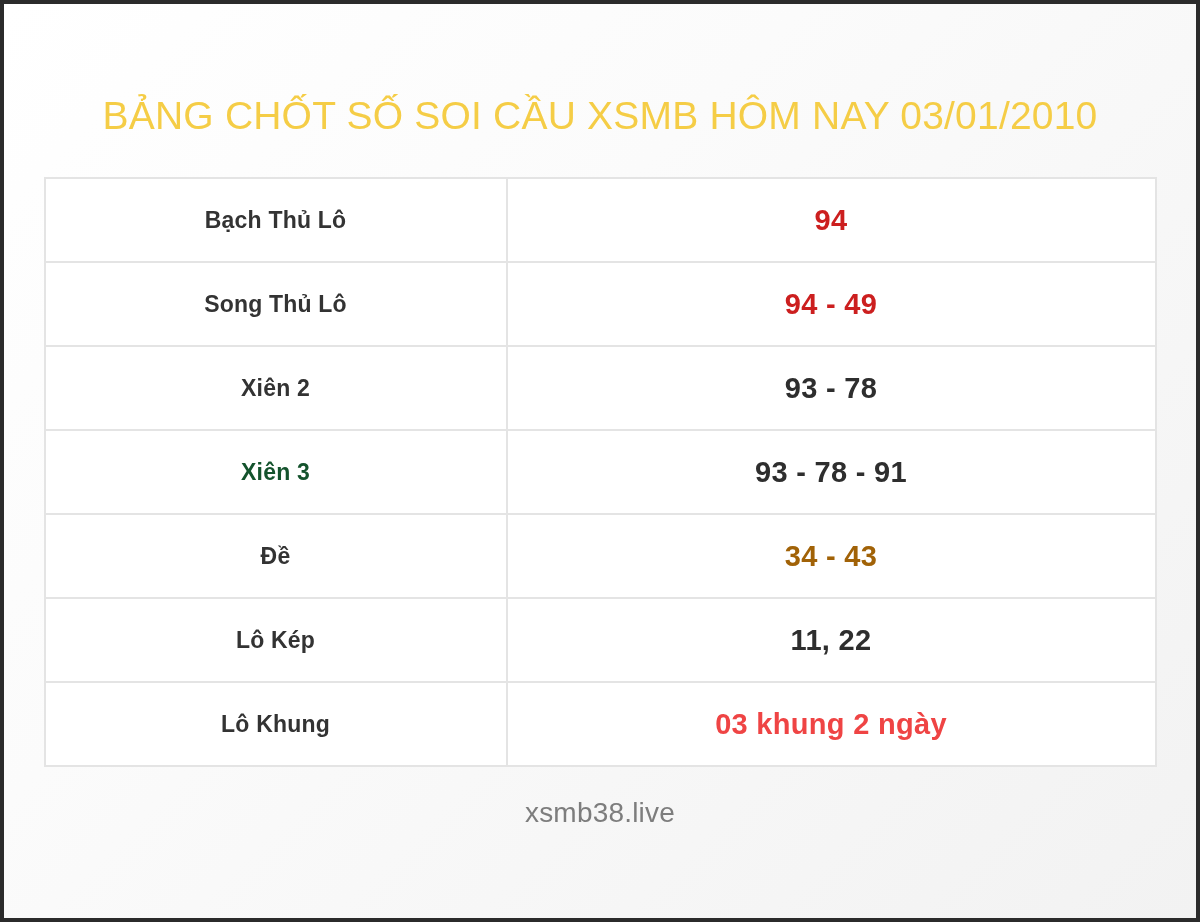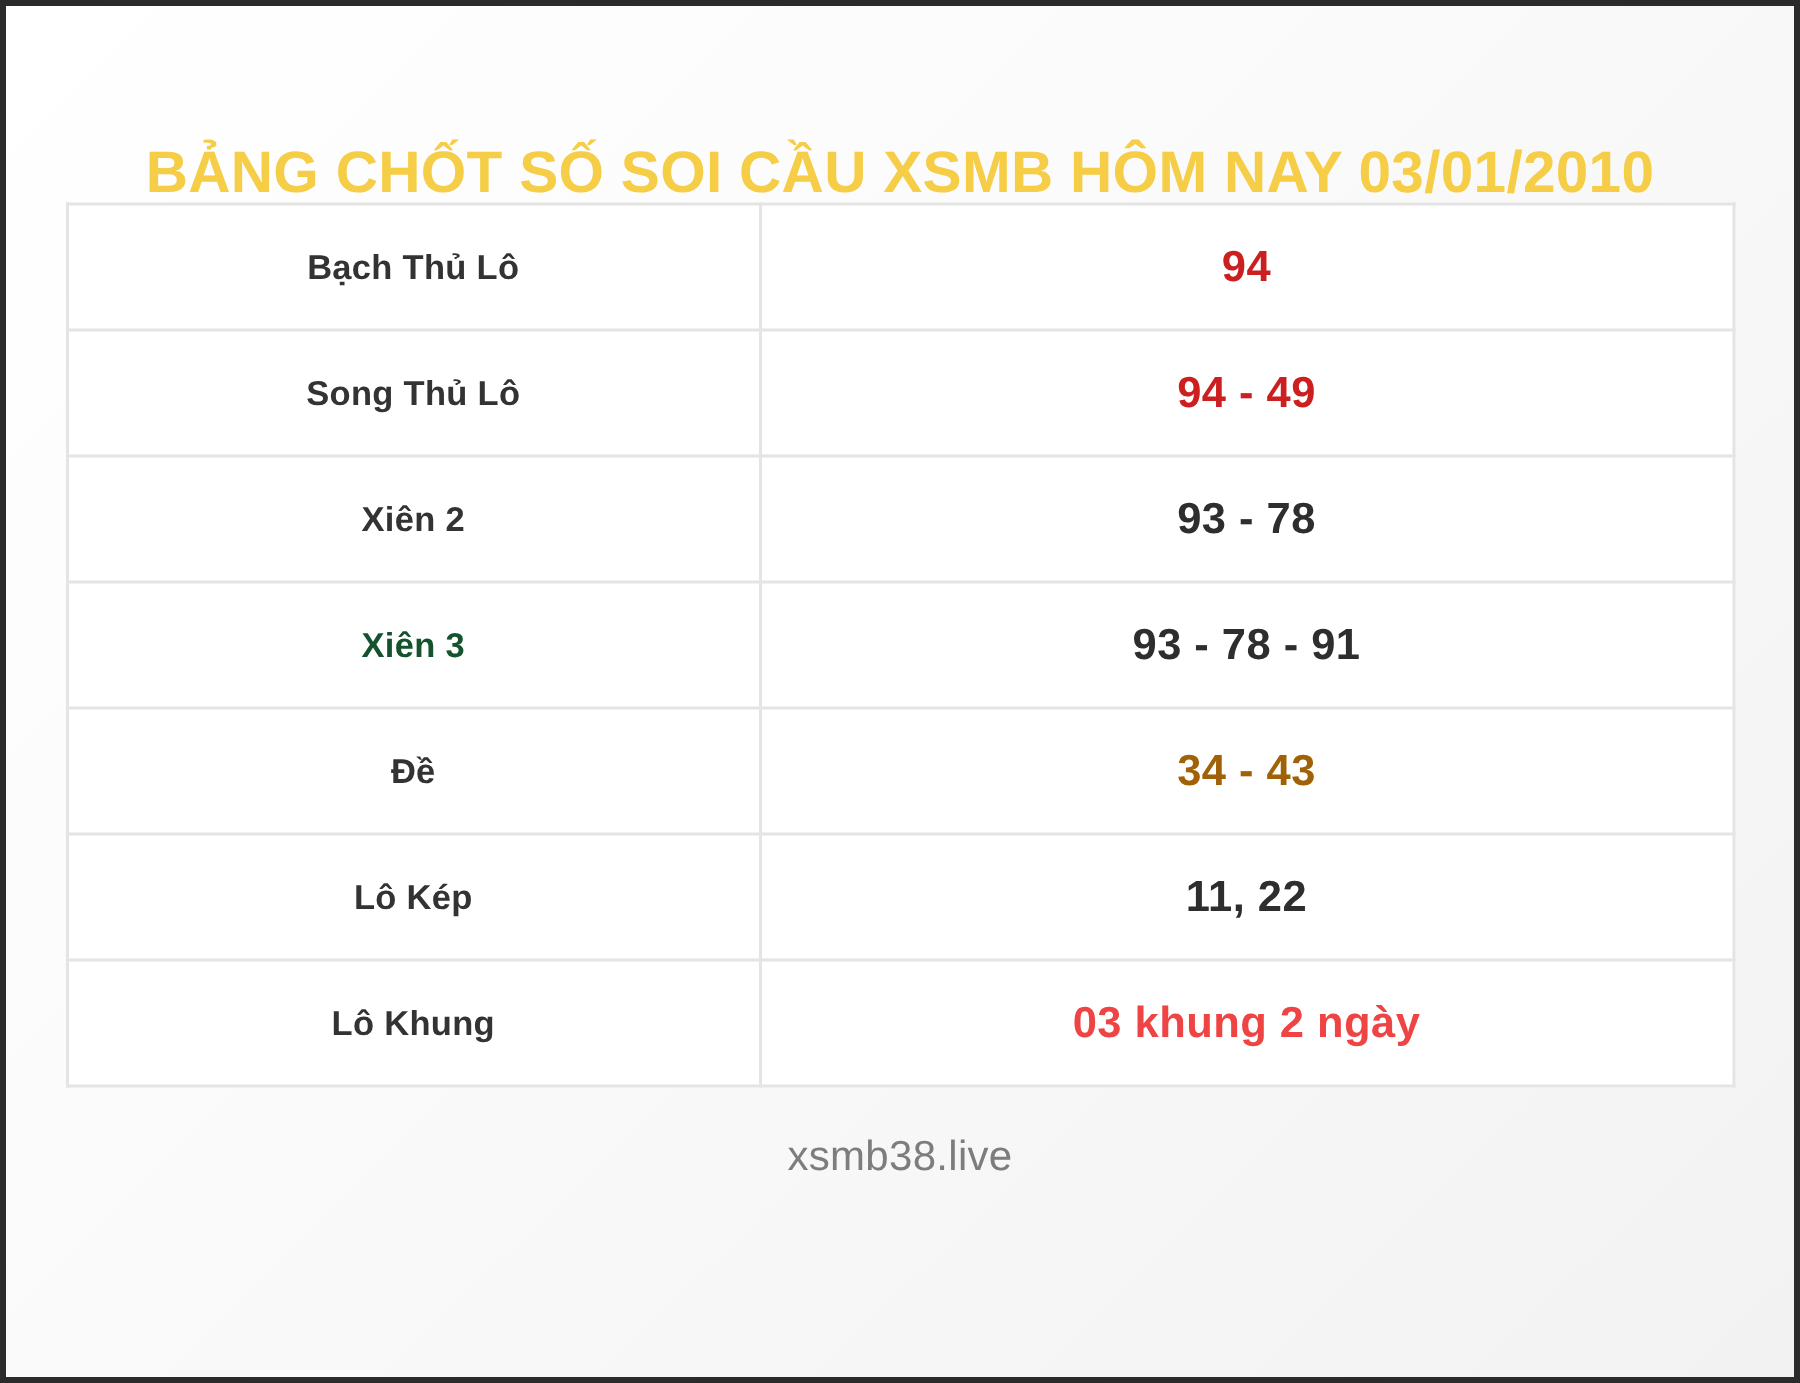--- a/index.html
+++ b/index.html
@@ -24,28 +24,29 @@
     background: linear-gradient(135deg, #ffffff 0%, #fbfbfb 38%, #f2f2f2 100%);
     display: flex;
     flex-direction: column;
     align-items: center;
   }
 
   #title {
     margin-top: 92px;
     font-family: "Liberation Sans Narrow", "Liberation Sans", sans-serif;
     font-size: 39px;
-    font-weight: bold;
+    font-weight: normal;
     letter-spacing: 0.2px;
     line-height: 1;
     white-space: nowrap;
     text-align: center;
   }
 
   #table-wrap {
+    margin-top: 42px;
     width: 1113px;
   }
 
   table.chot-table {
     width: 100%;
     border-collapse: collapse;
     background: #ffffff;
     table-layout: fixed;
   }
 

